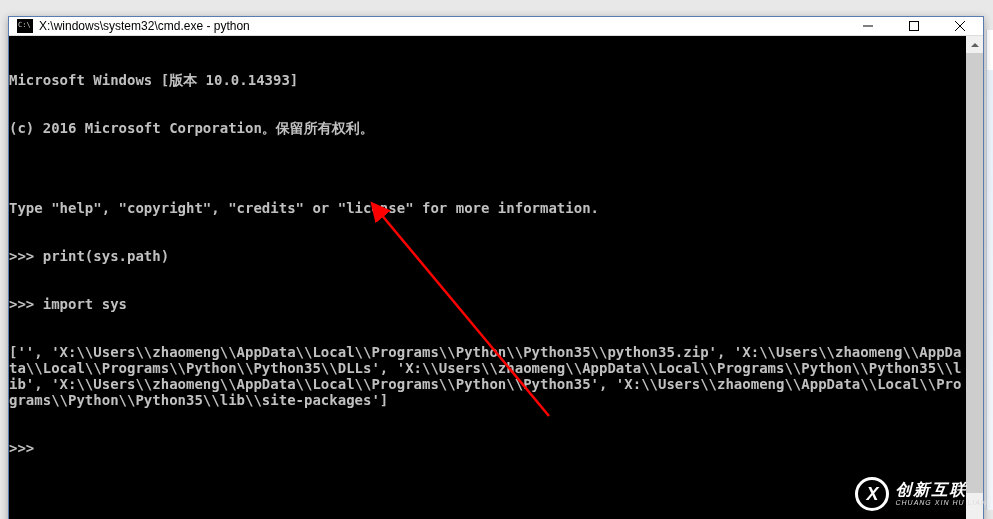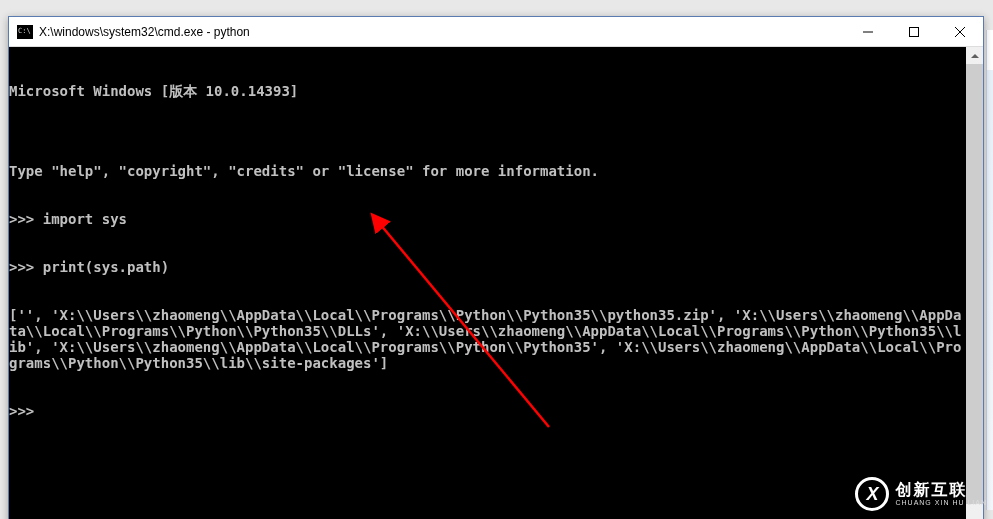--- a/index.html
+++ b/index.html
@@ -133,20 +133,21 @@
       font-size: 18px;
       font-weight: bold;
       font-style: italic;
       color: #fff;
       background: rgba(0,0,0,0.1);
     }
     .watermark-text {
       display: flex;
       flex-direction: column;
       line-height: 1.2;
+      font-style: italic;
     }
     .watermark-text .cn { font-size: 16px; font-weight: bold; letter-spacing: 2px; }
     .watermark-text .en { font-size: 7px; letter-spacing: 1px; color: #ddd; }
     .side-fragment {
       position: absolute;
       right: 0;
       top: 30px;
       width: 7px;
       height: 480px;
       background: linear-gradient(#fff 0, #fff 40px, #e8f0f8 40px, #f4f8fc 100%);
@@ -195,24 +196,25 @@
         <svg viewBox="0 0 10 10">
             <line x1="0" y1="0" x2="10" y2="10" stroke="#000" stroke-width="1"></line>
             <line x1="10" y1="0" x2="0" y2="10" stroke="#000" stroke-width="1"></line>
           </svg>
       </div>
     </div>
   </div>
   <div class="terminal-area">
     <div class="terminal-content">
       <div class="terminal-line">Microsoft Windows [版本 10.0.14393]</div>
+      <div class="terminal-line">(c) 2016 Microsoft Corporation。保留所有权利。</div>
       <div class="terminal-line"></div>
       <div class="terminal-line">Type "help", "copyright", "credits" or "license" for more information.</div>
+      <div class="terminal-line">&gt;&gt;&gt; print(sys.path)</div>
       <div class="terminal-line">&gt;&gt;&gt; import sys</div>
-      <div class="terminal-line">&gt;&gt;&gt; print(sys.path)</div>
       <div class="terminal-line">['', 'X:\\Users\\zhaomeng\\AppData\\Local\\Programs\\Python\\Python35\\python35.zip', 'X:\\Users\\zhaomeng\\AppData\\Local\\Programs\\Python\\Python35\\DLLs', 'X:\\Users\\zhaomeng\\AppData\\Local\\Programs\\Python\\Python35\\lib', 'X:\\Users\\zhaomeng\\AppData\\Local\\Programs\\Python\\Python35', 'X:\\Users\\zhaomeng\\AppData\\Local\\Programs\\Python\\Python35\\lib\\site-packages']</div>
       <div class="terminal-line">&gt;&gt;&gt; </div>
 
       <svg class="arrow" style="left:355px; top:165px;" width="200" height="225">
         <defs>
           <marker id="ah" markerWidth="8" markerHeight="8" refX="2" refY="4" orient="auto">
             <polygon points="0 0, 8 4, 0 8" fill="#ff0000"></polygon>
           </marker>
         </defs>
         <line x1="185" y1="215" x2="16" y2="12" stroke="#ff0000" stroke-width="2.5" marker-end="url(#ah)"></line>

